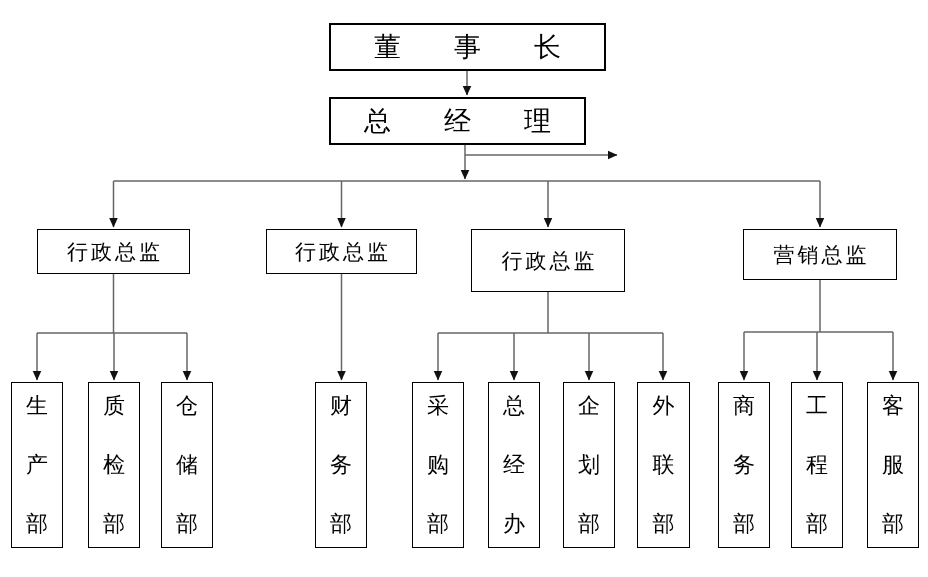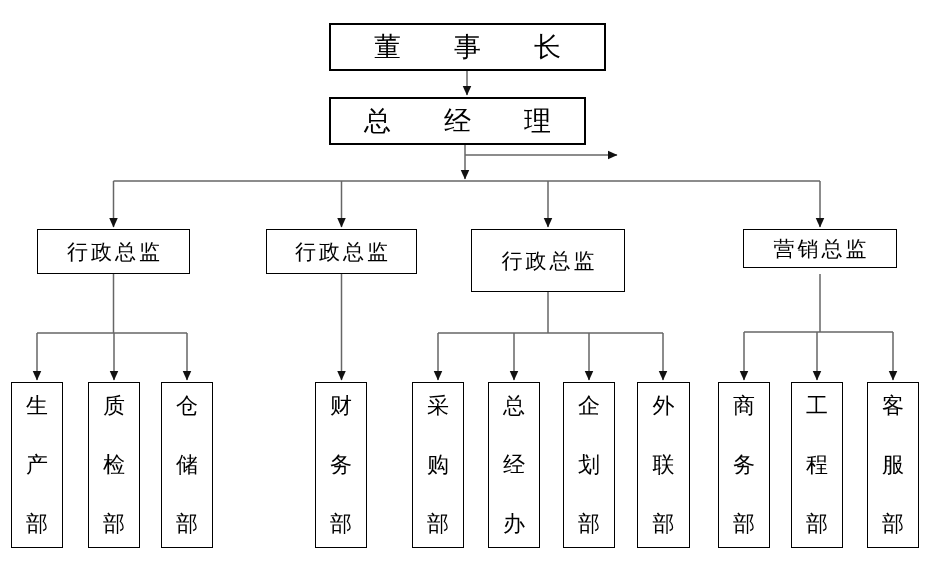--- a/index.html
+++ b/index.html
@@ -18,21 +18,21 @@
     background:#ffffff;
     border:1.5px solid #000;
     display:flex;align-items:center;justify-content:center;
   }
   .b-chairman{left:329px;top:23px;width:277px;height:48px;border-width:2px;}
   .b-gm{left:329px;top:97px;width:257px;height:48px;border-width:2px;}
   .b-assistant{left:620px;top:137px;width:155px;height:35px;}
   .b-dir-production{left:37px;top:229px;width:153px;height:45px;}
   .b-dir-finance{left:266px;top:229px;width:151px;height:45px;}
   .b-dir-admin{left:471px;top:229px;width:154px;height:63px;}
-  .b-dir-marketing{left:743px;top:229px;width:154px;height:39px;}
+  .b-dir-marketing{left:743px;top:229px;width:154px;height:51px;}
   .dept{top:382px;width:52px;height:166px;}
   .d-production{left:11px;}
   .d-qc{left:88px;}
   .d-warehouse{left:161px;}
   .d-finance{left:315px;}
   .d-purchasing{left:412px;}
   .d-gm-office{left:488px;}
   .d-planning{left:563px;}
   .d-external{left:637px;width:53px;}
   .d-commerce{left:718px;}

